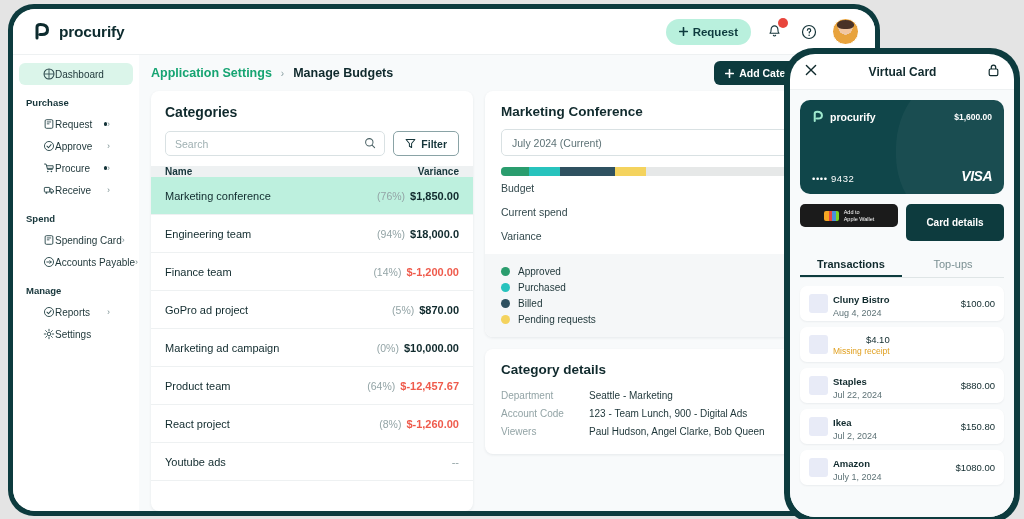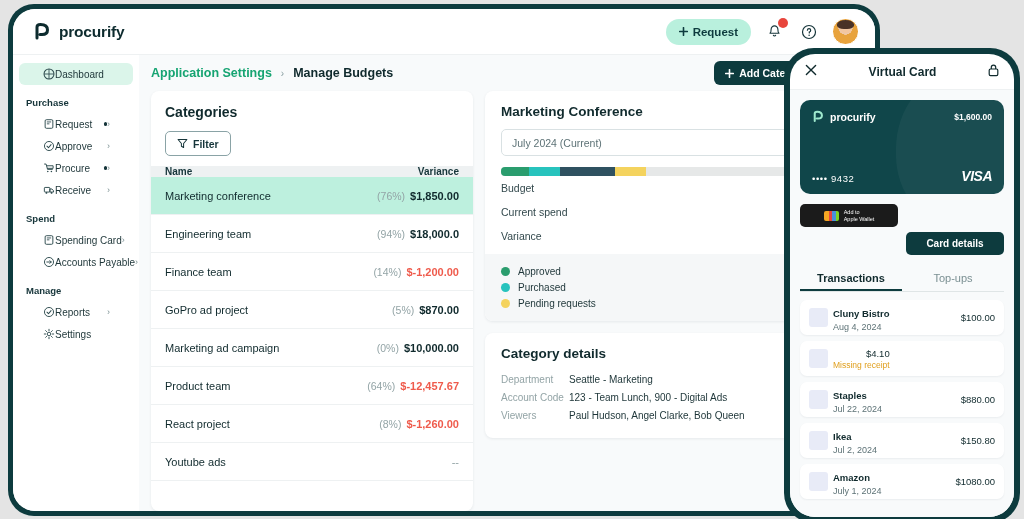--- a/index.html
+++ b/index.html
@@ -205,21 +205,21 @@
     background: #f5f7f8; padding: 9px 16px 10px; margin-top: 6px;
   }
   .legend-row {
     display: flex; align-items: center; gap: 8px;
     font-size: 10px; color: #1d3538; padding: 2.5px 0;
   }
   .dot { width: 9px; height: 9px; border-radius: 50%; flex-shrink: 0; }
   .cd-card { padding: 13px 16px 14px; }
   .cd-title { font-size: 13.5px; font-weight: 700; color: #102a2d; margin-bottom: 9px; }
   .cd-row { display: flex; font-size: 10px; padding: 3.5px 0; }
-  .cd-k { width: 68px; color: #93a4a6; flex-shrink: 0; }
+  .cd-k { width: 88px; color: #93a4a6; flex-shrink: 0; }
   .cd-v { color: #1d3538; }
 
   
   .phone {
     position: absolute; right: 4px; top: 48px;
     width: 236px; height: 475px;
     background: #0d3b3e; border-radius: 30px;
     padding: 6px;
   }
   .phone-inner {
@@ -259,23 +259,23 @@
     flex: 1; height: 23px; background: #1b1b1b; border-radius: 5px;
     display: flex; align-items: center; justify-content: center; gap: 5px;
     cursor: pointer; border: none;
   }
   .wallet-ico {
     width: 15px; height: 10px; border-radius: 2px;
     background: linear-gradient(90deg,#f5a623 0 30%,#e8453c 30% 55%,#4a90d9 55% 78%,#7ed321 78% 100%);
   }
   .wallet-txt { color: #fff; font-size: 5.5px; line-height: 1.15; text-align: left; }
   .cd-btn {
-    flex: 1; height: 23px; background: #0d3b3e; border: none;
+    flex: 1; height: 37px; background: #0d3b3e; border: none;
     border-radius: 5px; color: #fff; font-size: 10px;
-    font-family: inherit; font-weight: 600; cursor: pointer; margin-top: 28px;
+    font-family: inherit; font-weight: 600; cursor: pointer;
   }
   .ph-tabs {
     display: flex; margin-top: 10px; border-bottom: 1px solid #dfe5e6;
   }
   .ph-tab {
     flex: 1; text-align: center; padding: 7px 0 7px;
     font-size: 11px; color: #7b9093; cursor: pointer;
   }
   .ph-tab.on {
     color: #102a2d; font-weight: 700;
@@ -460,20 +460,29 @@
                 </svg>
           </button>
         </div>
       </div>
 
       <div class="panels">
 
         <div class="card cat-card">
           <div class="cat-title">Categories</div>
           <div class="search-row">
+            <div class="search-wrap">
+              <input type="text" placeholder="Search" style="">
+              <span class="search-ico">
+                <svg width="12" height="12" viewBox="0 0 14 14">
+                      <circle cx="6.2" cy="6.2" r="4.3" fill="none" stroke="currentColor" stroke-width="1.2"></circle>
+                      <path d="M9.4 9.4l3 3" stroke="currentColor" stroke-width="1.2" stroke-linecap="round"></path>
+                    </svg>
+              </span>
+            </div>
             <button class="filter-btn">
               <svg width="11" height="11" viewBox="0 0 12 12">
                     <path d="M1.2 1.6h9.6L7.2 6v4.4L4.8 9V6z" fill="none" stroke="currentColor" stroke-width="1.1" stroke-linejoin="round"></path>
                   </svg>
               <span>Filter</span>
             </button>
           </div>
           <div class="tbl-head">
             <span>Name</span>
             <span>Variance</span>
@@ -575,20 +584,24 @@
                   </div>
                 </div>
             <div class="legend" id="legend">
                   <div class="legend-row">
                     <span class="dot" style="background: rgb(42, 157, 110);"></span>
                     <span>Approved</span>
                   </div>
                   <div class="legend-row">
                     <span class="dot" style="background: rgb(39, 195, 189);"></span>
                     <span>Purchased</span>
+                  </div>
+                  <div class="legend-row">
+                    <span class="dot" style="background: rgb(47, 81, 96);"></span>
+                    <span>Billed</span>
                   </div>
                   <div class="legend-row">
                     <span class="dot" style="background: rgb(244, 211, 94);"></span>
                     <span>Pending requests</span>
                   </div>
                 </div>
           </div>
 
           <div class="card cd-card">
             <div class="cd-title">Category details</div>

